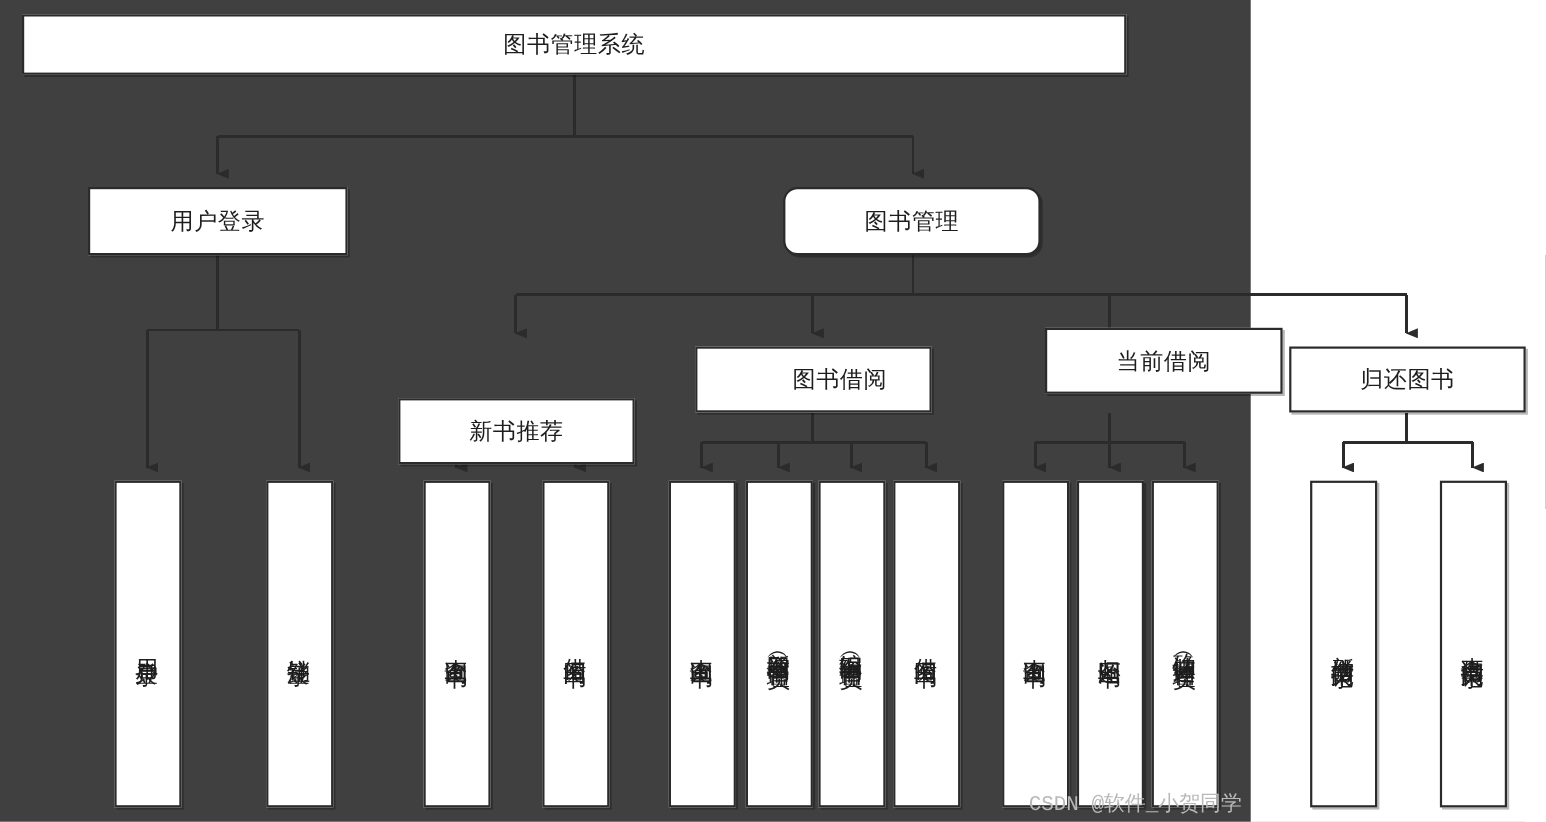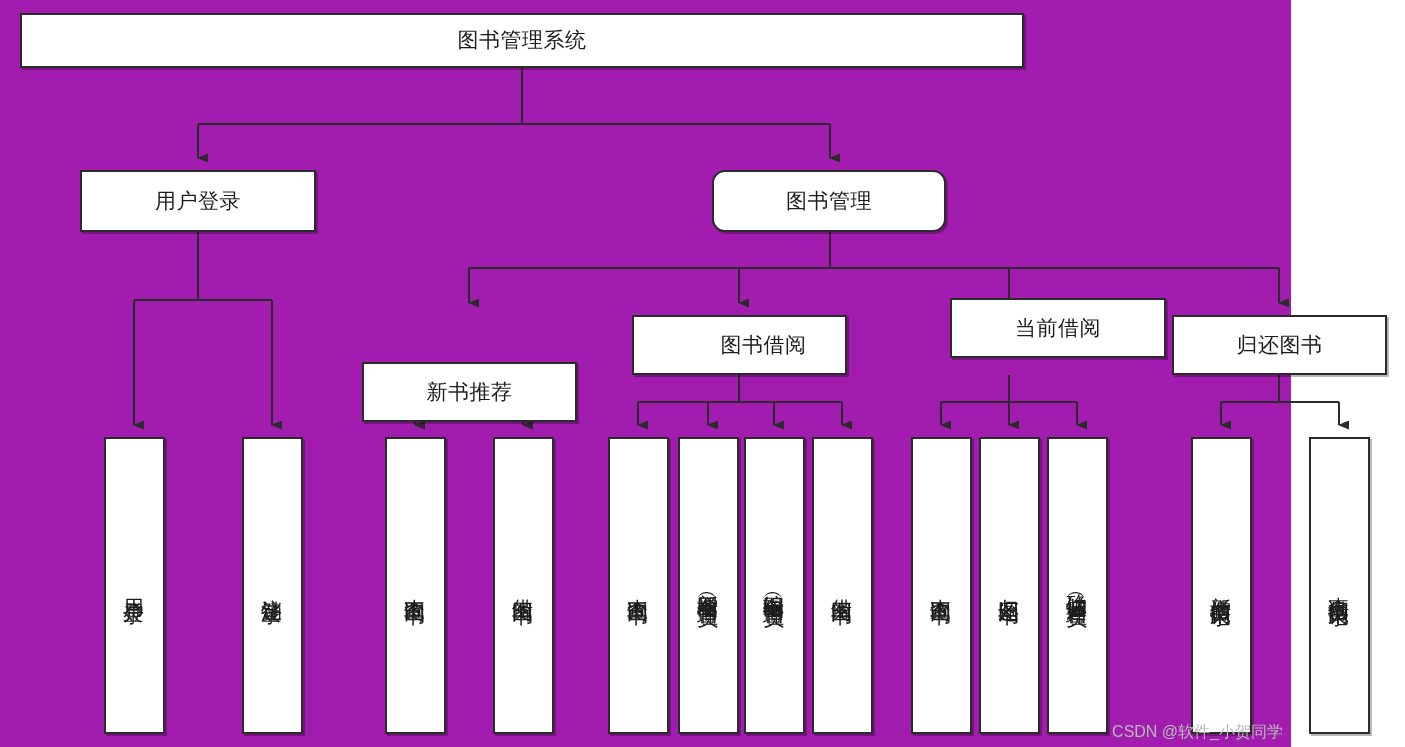--- a/index.html
+++ b/index.html
@@ -9,23 +9,23 @@
   }
   body {
     width: 1405px;
     height: 747px;
     font-family: "DejaVu Sans", "Liberation Sans", sans-serif;
     overflow: hidden;
     position: relative;
   }
   #diagram-root {
     position: relative;
-    width: 1291px;
+    width: 1137px;
     height: 747px;
-    background: #a21caf;
+    background: #404040;
   }
   svg#tree-svg {
     position: absolute;
     left: 0;
     top: 0;
     width: 1405px;
     height: 747px;
   }
   .node-box {
     position: absolute;
@@ -49,25 +49,25 @@
   .node-box.vertical .node-label {
     writing-mode: vertical-rl;
     text-orientation: upright;
     letter-spacing: 2px;
     font-size: 21px;
   }
   .watermark {
     position: absolute;
     right: 8px;
     bottom: 4px;
-    font-size: 16px;
+    font-size: 19px;
     color: #b9b9b9;
     white-space: nowrap;
     z-index: 6;
-    font-family: Liberation Sans, sans-serif;
+    font-family: Liberation Mono, monospace;
   }
 </style>
 </head>
 <body>
 
 <div id="diagram-root">
 
   <svg id="tree-svg" viewBox="0 0 1405 747" xmlns="http://www.w3.org/2000/svg">
     <defs>
       <marker id="arrowhead" markerWidth="9" markerHeight="11" refX="4.5" refY="10" orient="auto" markerUnits="userSpaceOnUse">

